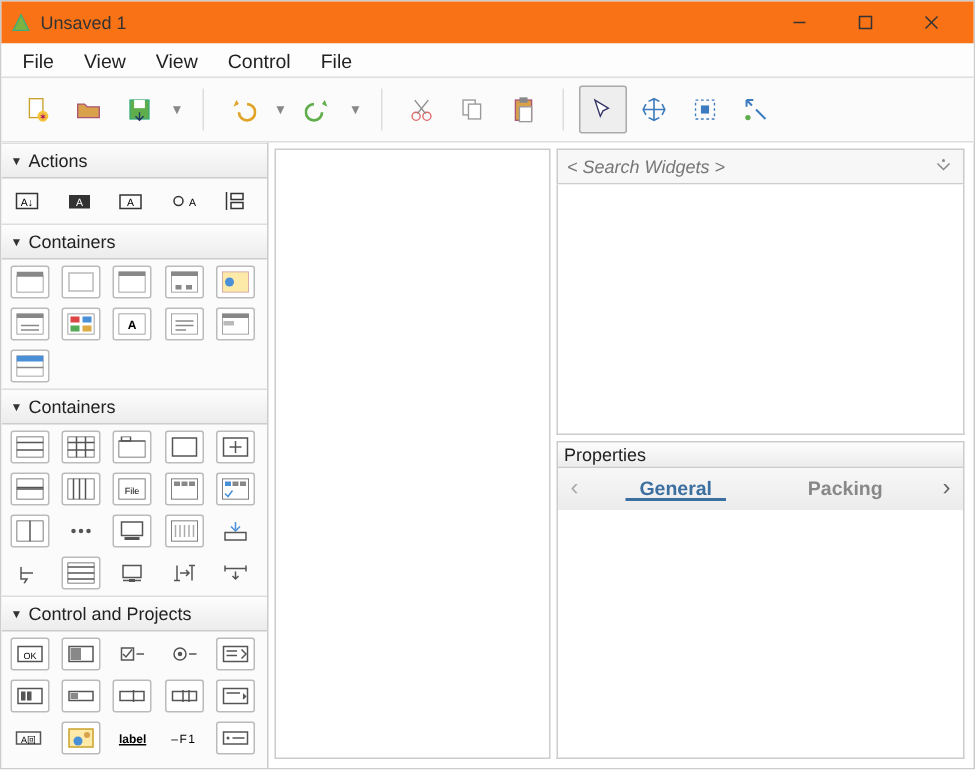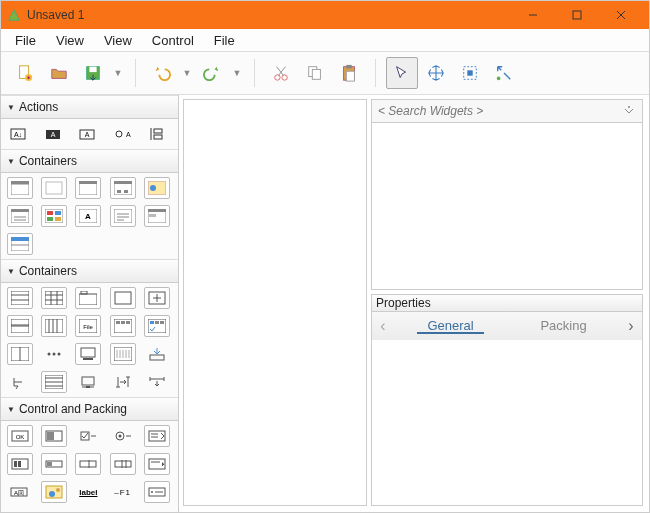--- a/index.html
+++ b/index.html
@@ -28,21 +28,21 @@
   .canvas { flex: 1; display:flex; min-width:0; }
   .workarea { flex: 1; border: 1px solid #ccc; margin: 4px 2px 6px 4px; background: #fff; }
   .inspector { width: 280px; display: flex; flex-direction: column; padding: 4px 6px 6px 2px; }
   .searchrow { height: 24px; border: 1px solid #ccc; background: #f7f7f7; display: flex; align-items: center; padding: 0 6px; font-size: 12px; color: #777; font-style: italic; }
   .searchrow .sp { flex:1;}
   .preview { flex: 1; border: 1px solid #ccc; border-top: none; background: #fff; min-height: 160px;}
   .props-head { height: 18px; font-size: 12px; color: #222; background: linear-gradient(#fdfdfd,#ececec); border: 1px solid #ccc; padding: 0 4px; display:flex;align-items:center; margin-top:4px;}
   .tabs { height: 28px; border-left: 1px solid #ccc; border-right: 1px solid #ccc; background: linear-gradient(#f7f7f7,#ececec); display: flex; align-items: center; }
   .tabs .arrow { width: 22px; display:flex;align-items:center;justify-content:center;color:#aaa;font-size:16px;}
   .tabs .arrow.r{color:#666;}
-  .tabs .tab { flex:1; text-align:center;font-size:13px;font-weight:400;color:#888; }
+  .tabs .tab { flex:1; text-align:center;font-size:13px;font-weight:700;color:#888; }
   .tabs .tab.active { color:#3b6fa0; position:relative;}
   .tabs .tab.active::after { content:""; position:absolute; left:20%; right:20%; bottom:-1px; height:2px; background:#3b6fa0;}
   .propbody { flex:1; border:1px solid #ccc; border-top:none; background:#fff;}
   
   .i16{width:18px;height:18px;}
 </style>
 </head>
 <body>
 
 <div class="window">
@@ -437,21 +437,21 @@
               <line x1="2" y1="4" x2="16" y2="4" stroke="#555"></line>
               <line x1="2" y1="2" x2="2" y2="6" stroke="#555"></line>
               <line x1="16" y1="2" x2="16" y2="6" stroke="#555"></line>
               <path d="M9 6v5m-2-2 2 2 2-2" stroke="#555" fill="none"></path>
             </svg>
           </div>
       </div>
 
       <div class="sect-head">
           <span class="tri">▼</span>
-          <span>Control and Packing</span>
+          <span>Control and Projects</span>
         </div>
       <div class="grid5">
         <div class="cell">
             <svg width="18" height="12">
               <rect x="1" y="1" width="16" height="10" fill="none" stroke="#555"></rect>
               <text x="9" y="9" font-size="6" text-anchor="middle">OK</text>
             </svg>
           </div>
         <div class="cell">
             <svg width="18" height="12">

